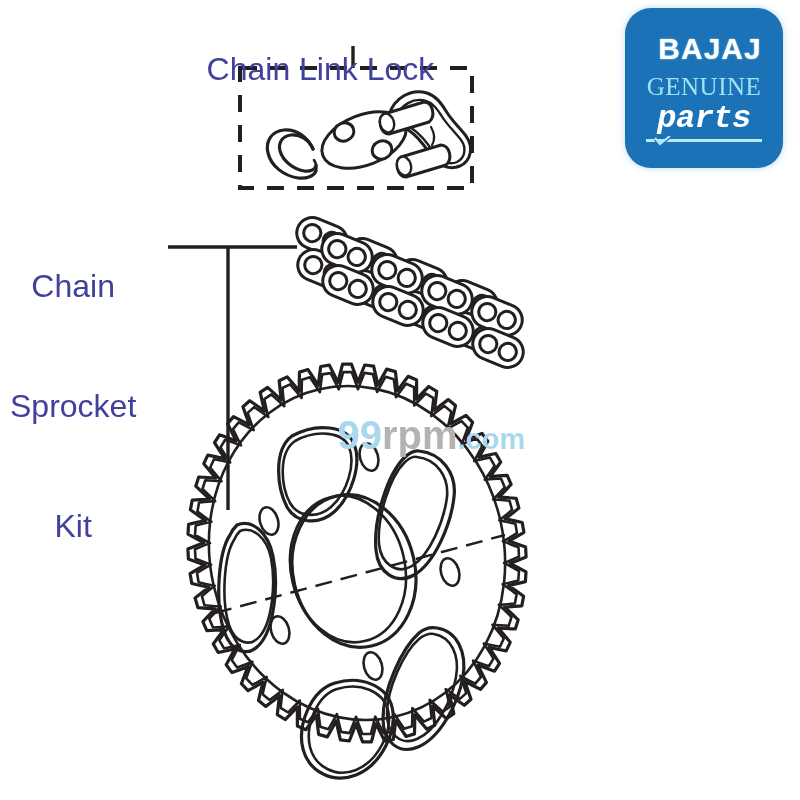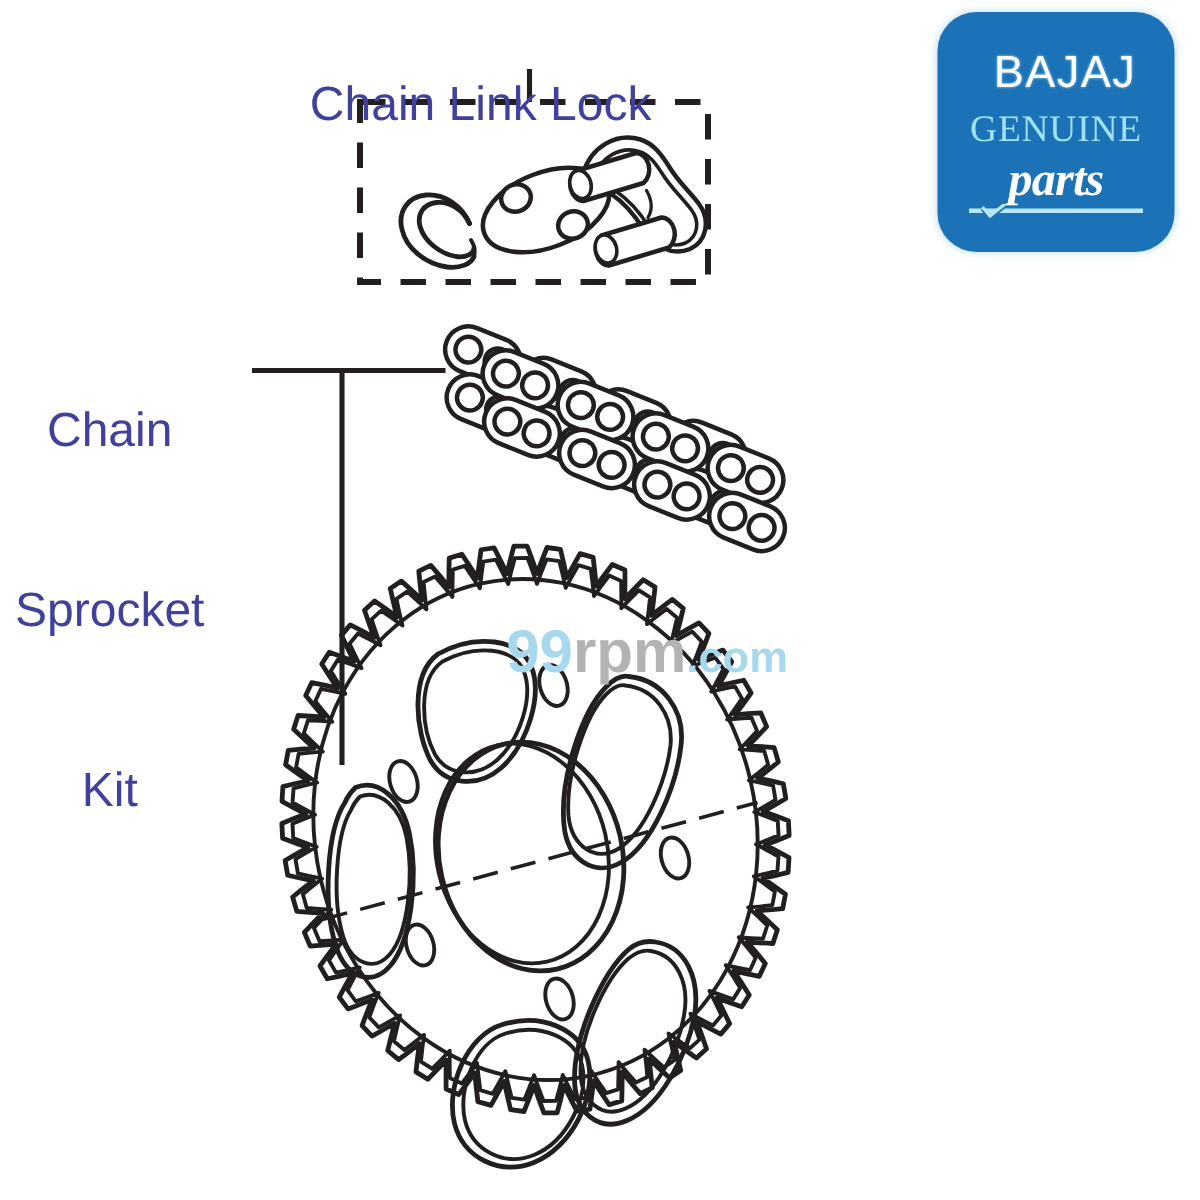--- a/index.html
+++ b/index.html
@@ -56,40 +56,40 @@
     box-shadow: 0 0 6px rgba(120,180,220,0.55);
     display: flex;
     flex-direction: column;
     align-items: center;
     justify-content: center;
     overflow: hidden;
   }
   #logo-bajaj-word {
     color: #ffffff;
     font-family: "Liberation Sans", sans-serif;
-    font-weight: normal;
+    font-weight: bold;
     font-size: 30px;
     letter-spacing: 1px;
     line-height: 1;
     margin-top: 6px;
     text-shadow: 0 0 2px rgba(180,225,255,0.9);
     margin-left: 12px;
   }
   #logo-genuine-word {
     color: #9fe2f5;
     font-family: Liberation Serif, serif;
     font-weight: 400;
     font-size: 25px;
     letter-spacing: 0.5px;
     line-height: 1;
     margin-top: 10px;
   }
   #logo-parts-word {
     color: #ffffff;
-    font-family: Liberation Serif, serif;
+    font-family: Liberation Mono, monospace;
     font-weight: bold;
     font-style: italic;
     font-size: 32px;
     line-height: 1;
     margin-top: 4px;
     letter-spacing: -0.5px;
   }
   #logo-underline-wrap {
     position: relative;
     width: 116px;

